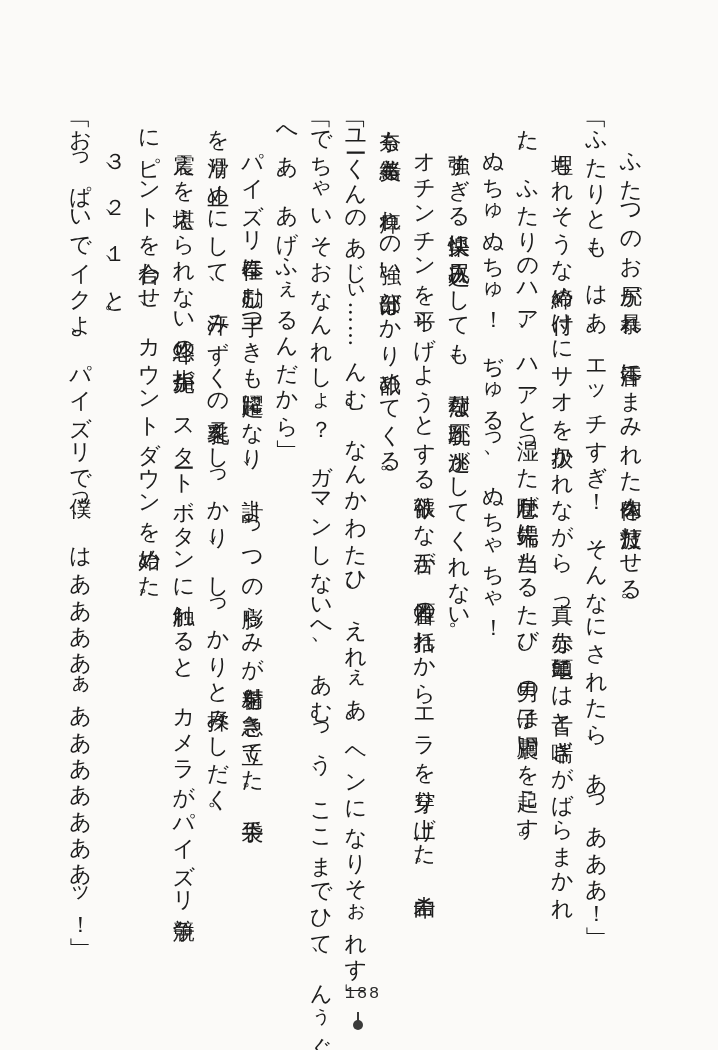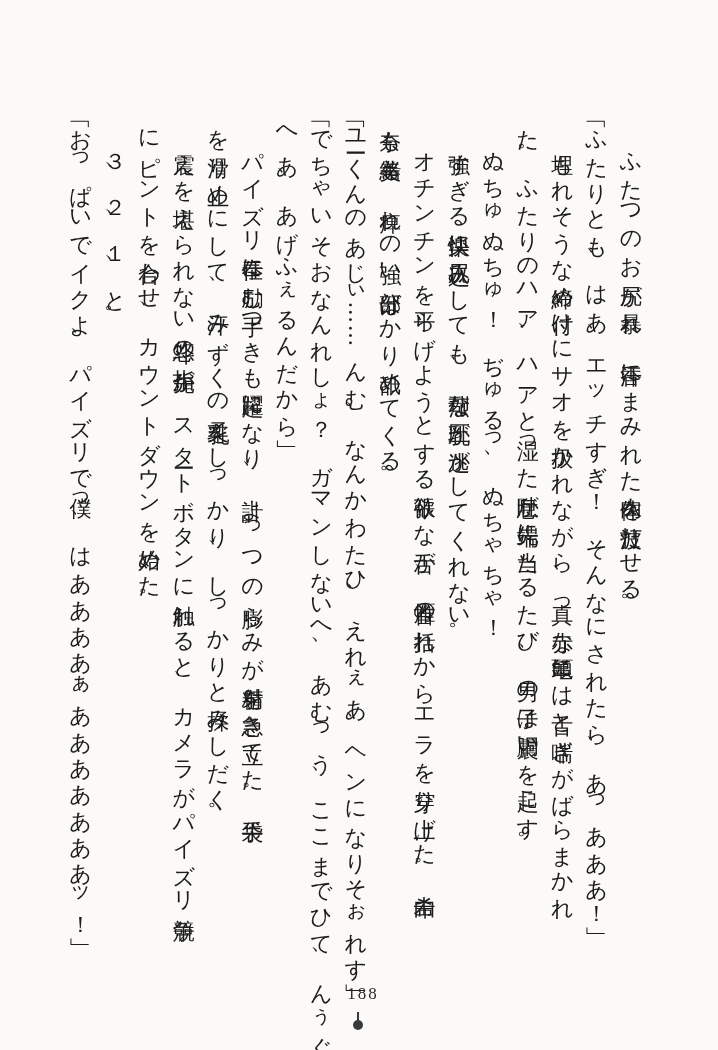--- a/index.html
+++ b/index.html
@@ -34,21 +34,21 @@
   }
   .page-number {
     position: absolute;
     left: 341px;
     top: 984px;
     width: 44px;
     text-align: center;
     font-size: 17px;
     letter-spacing: 2px;
     color: #2a2a2a;
-    font-family: Liberation Serif, serif;
+    font-family: Liberation Mono, monospace;
   }
   .ornament {
     position: absolute;
     left: 352px;
     top: 1012px;
     width: 12px;
     height: 22px;
   }
   .ornament .stem {
     position: absolute;

